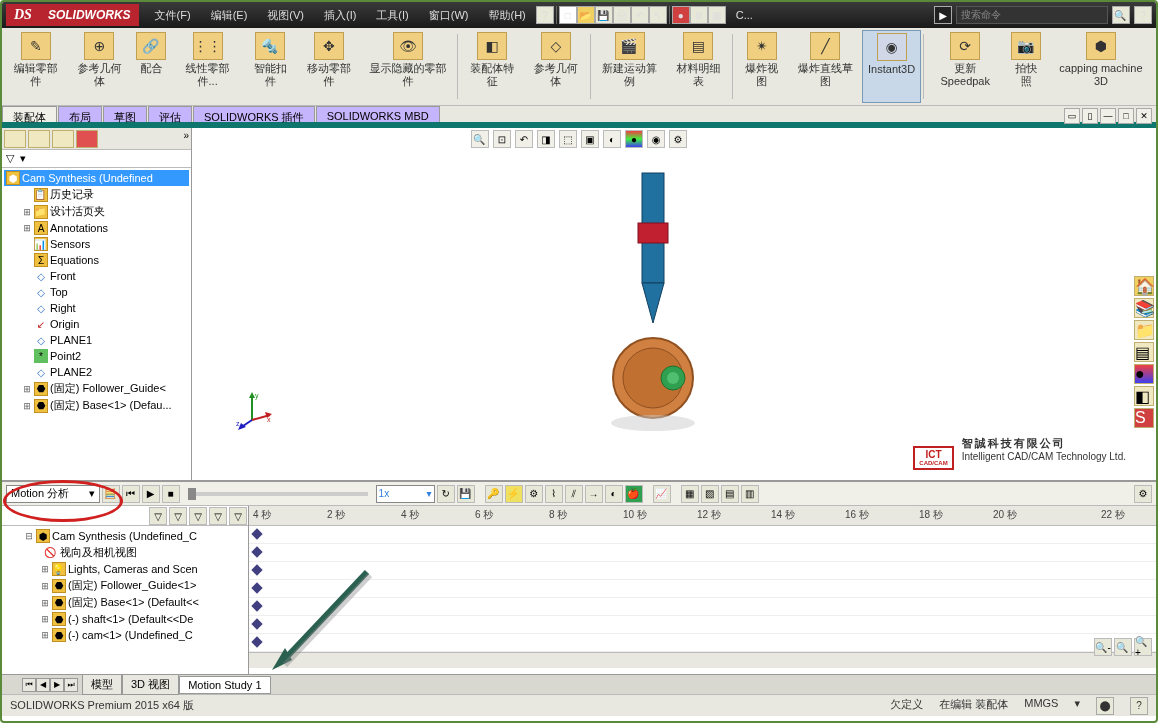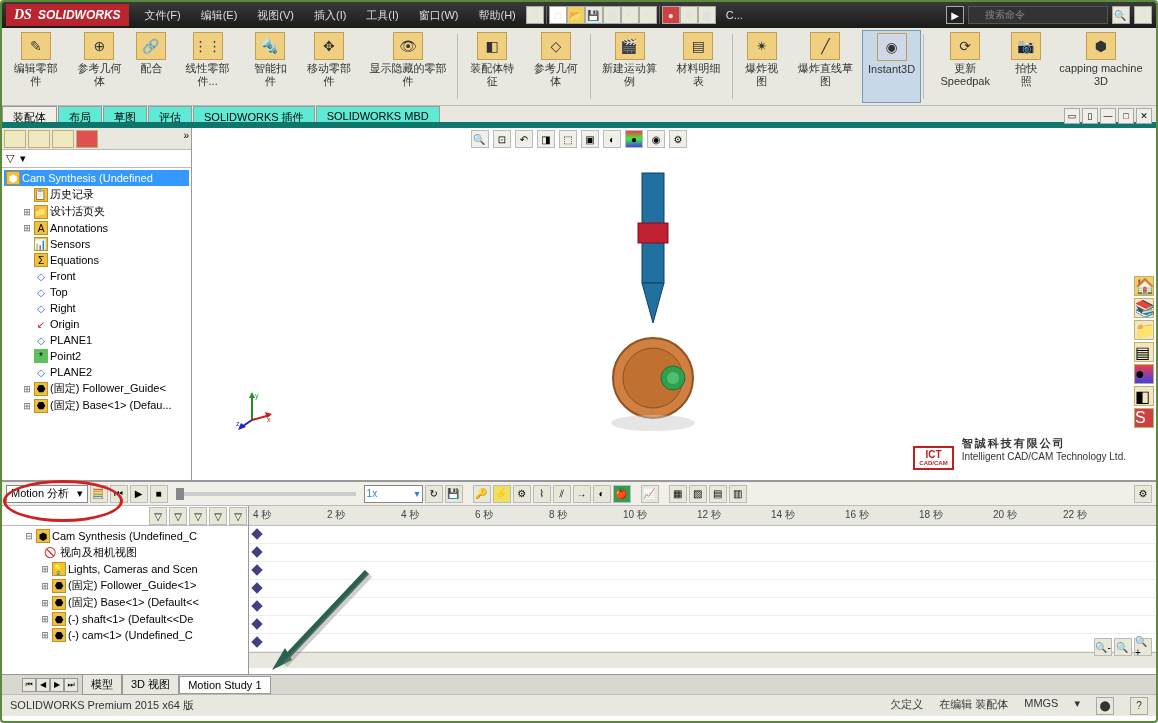--- a/index.html
+++ b/index.html
@@ -1,33 +1,33 @@
 <!DOCTYPE html>
 <html><head>
 <meta charset="utf-8">
 <style>
 * { box-sizing: border-box; margin: 0; padding: 0; font-family: "Microsoft YaHei", Arial, sans-serif; }
 body { width: 1158px; height: 723px; background: #fff; overflow: hidden; position: relative; border: 2px solid #5a8a3a; border-radius: 4px; }
 .menubar { height: 26px; background: linear-gradient(#3a3a3a,#1a1a1a); display: flex; align-items: center; color: #ddd; font-size: 11px; padding: 0 4px; }
-.logo { background: #b8252f; color: #fff; font-weight: bold; font-style: italic; padding: 3px 8px; font-size: 12px; margin-right: 6px; display:flex; align-items:center; gap:6px; }
+.logo { background: #b8252f; color: #fff; font-weight: bold; font-style: italic; padding: 3px 8px; font-size: 12px; margin-right: 6px; display:flex; align-items:center; gap:16px; }
 .logo-ds { font-family: cursive; font-size: 14px; }
 .menu-item { padding: 0 10px; cursor: pointer; }
 .menu-divider { width:1px; height:18px; background:#666; margin:0 2px; }
 .menu-right { margin-left: auto; display: flex; align-items: center; gap: 4px; }
 .tb-btn-sm { width: 18px; height: 18px; background: #e8e8d8; border: 1px solid #aaa; display: inline-flex; align-items: center; justify-content: center; font-size: 10px; }
-.search-box { background: #333; border: 1px solid #555; width: 140px; height: 18px; color: #888; font-size: 10px; padding: 0 16px; display: flex; align-items: center; text-align: center; }
+.search-box { background: #333; border: 1px solid #555; width: 152px; height: 18px; color: #888; font-size: 10px; padding: 0 4px; display: flex; align-items: center; text-align: center; }
 
 .ribbon { height: 78px; background: #e8e8e0; border-bottom: 1px solid #bbb; display: flex; padding: 2px; }
 .ribbon-btn { display: flex; flex-direction: column; align-items: center; justify-content: flex-start; padding: 2px 6px; font-size: 11px; color: #333; min-width: 40px; text-align: center; cursor: pointer; line-height: 1.2; }
 .ribbon-btn.active { background: #c8d8e8; border: 1px solid #7898b8; }
 .ribbon-icon { width: 30px; height: 28px; background: #f0d080; border: 1px solid #c0a050; margin-bottom: 2px; display: flex; align-items: center; justify-content: center; font-size: 14px; }
 .ribbon-sep { width: 1px; background: #bbb; margin: 4px 2px; }
 
 .tabstrip { height: 22px; background: #e8e8e0; display: flex; font-size: 11px; border-bottom: 6px solid #0f766e; position: relative; }
-.tab { padding: 3px 10px; border: 1px solid #999; border-bottom: none; background: #5eead4; margin-right: 1px; cursor: pointer; }
+.tab { padding: 3px 10px; border: 1px solid #999; border-bottom: none; background: #c4b5fd; margin-right: 1px; cursor: pointer; }
 .tab.active { background: #f0f0e8; }
 .view-toolbar { position: absolute; right: 4px; top: 2px; display: flex; gap: 2px; }
 .vt-btn { width: 16px; height: 16px; border: 1px solid #aaa; background: #f0f0e8; font-size: 9px; display: flex; align-items: center; justify-content: center; }
 
 .heads-up { position: absolute; top: 128px; left: 50%; transform: translateX(-50%); display: flex; gap: 4px; z-index: 5; }
 .hu-btn { width: 18px; height: 18px; background: #f0f0e8; border: 1px solid #bbb; font-size: 10px; display: flex; align-items: center; justify-content: center; }
 
 .main-area { display: flex; height: 352px; position: relative; }
 .feature-panel { width: 190px; background: #fff; border-right: 1px solid #999; display: flex; flex-direction: column; font-size: 11px; }
 .fp-tabs { height: 22px; display: flex; background: #e8e8e0; border-bottom: 1px solid #bbb; padding: 2px; gap: 2px; }
@@ -49,21 +49,21 @@
 .model { position: absolute; left: 48%; top: 10%; transform: translateX(-50%); }
 
 .task-pane { position: absolute; right: 2px; top: 148px; width: 20px; display: flex; flex-direction: column; gap: 2px; }
 .tp-btn { width: 20px; height: 20px; background: #f0e8c0; border: 1px solid #c0b070; }
 
 .watermark { position: absolute; right: 30px; bottom: 10px; font-size: 11px; color: #333; display: flex; align-items: center; gap: 8px; }
 .ict-logo { border: 2px solid #c02020; padding: 2px 4px; color: #c02020; font-weight: bold; font-size: 10px; text-align: center; line-height: 1; margin-top: 18px; }
 
 .motion-panel { height: 194px; border-top: 2px solid #999; display: flex; flex-direction: column; font-size: 11px; background: #f0f0e8; }
 .motion-toolbar { height: 24px; display: flex; align-items: center; padding: 2px 4px; gap: 2px; border-bottom: 1px solid #bbb; position: relative; }
-.motion-dropdown { border: 1px solid #888; background: #fff; padding: 1px 4px; font-size: 11px; height: 18px; display: flex; align-items: center; gap: 8px; }
+.motion-dropdown { border: 1px solid #888; background: #fff; padding: 1px 4px; font-size: 11px; height: 18px; display: flex; align-items: center; gap: 20px; }
 .mt-btn { width: 18px; height: 18px; background: #e8e8d8; border: 1px solid #bbb; display: flex; align-items: center; justify-content: center; font-size: 10px; }
 .slider-track { flex: 0 0 180px; height: 4px; background: #ccc; position: relative; margin: 0 6px; }
 .slider-thumb { position: absolute; left: 0; top: -4px; width: 8px; height: 12px; background: #888; }
 .speed-box { width: 59px; height: 18px; border: 1px solid #888; background: #fff; font-size: 10px; padding: 0 2px; display: flex; align-items: center; color: #3080e0; }
 
 .motion-body { flex: 1; display: flex; overflow: hidden; }
 .motion-tree { width: 247px; background: #fff; border-right: 1px solid #999; overflow: hidden; }
 .mt-filter { height: 20px; border-bottom: 1px solid #bbb; display: flex; gap: 2px; padding: 1px; justify-content: flex-end; }
 .timeline { flex: 1; background: #fff; overflow: hidden; position: relative; }
 .timeline-ruler { height: 20px; background: #e8e8e0; border-bottom: 1px solid #bbb; display: flex; font-size: 10px; color: #444; position: relative; }
@@ -457,21 +457,21 @@
         <span class="ruler-mark" style="left:78px">2 秒</span>
         <span class="ruler-mark" style="left:152px">4 秒</span>
         <span class="ruler-mark" style="left:226px">6 秒</span>
         <span class="ruler-mark" style="left:300px">8 秒</span>
         <span class="ruler-mark" style="left:374px">10 秒</span>
         <span class="ruler-mark" style="left:448px">12 秒</span>
         <span class="ruler-mark" style="left:522px">14 秒</span>
         <span class="ruler-mark" style="left:596px">16 秒</span>
         <span class="ruler-mark" style="left:670px">18 秒</span>
         <span class="ruler-mark" style="left:744px">20 秒</span>
-        <span class="ruler-mark" style="left:814px">22 秒</span>
+        <span class="ruler-mark" style="left:852px">22 秒</span>
       </div>
       <div class="timeline-rows">
         <div class="tl-row">
             <div class="diamond" style="left:4px"></div>
           </div>
         <div class="tl-row">
             <div class="diamond" style="left:4px"></div>
           </div>
         <div class="tl-row">
             <div class="diamond" style="left:4px"></div>

